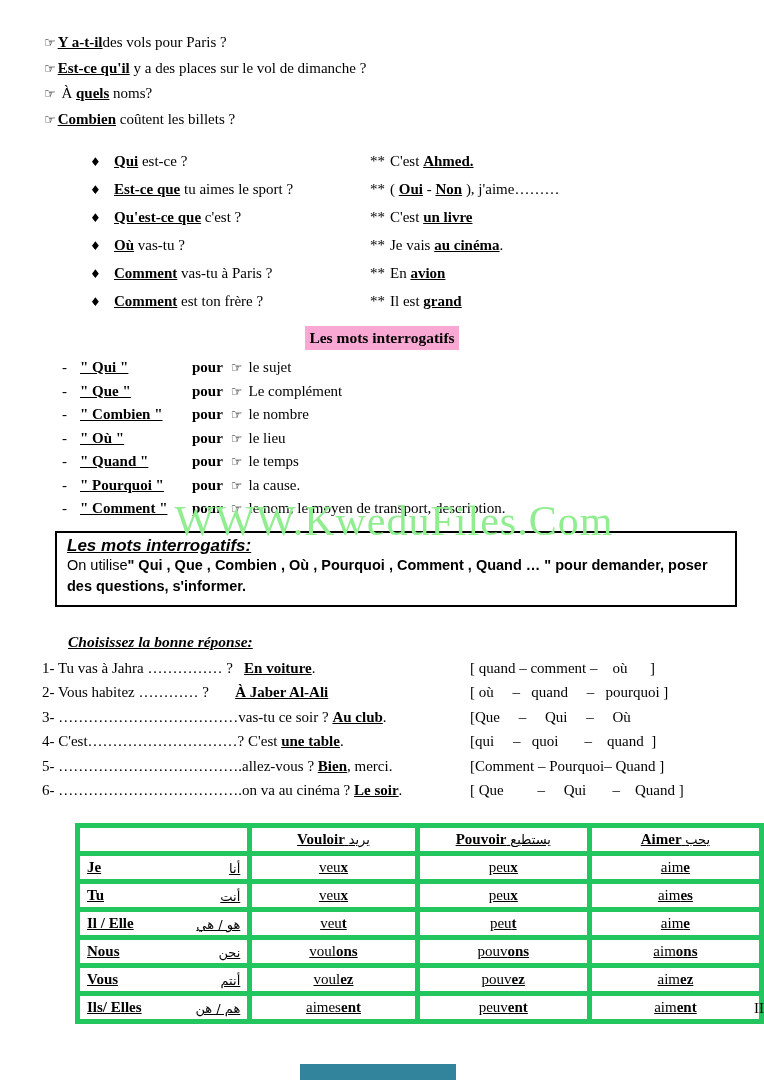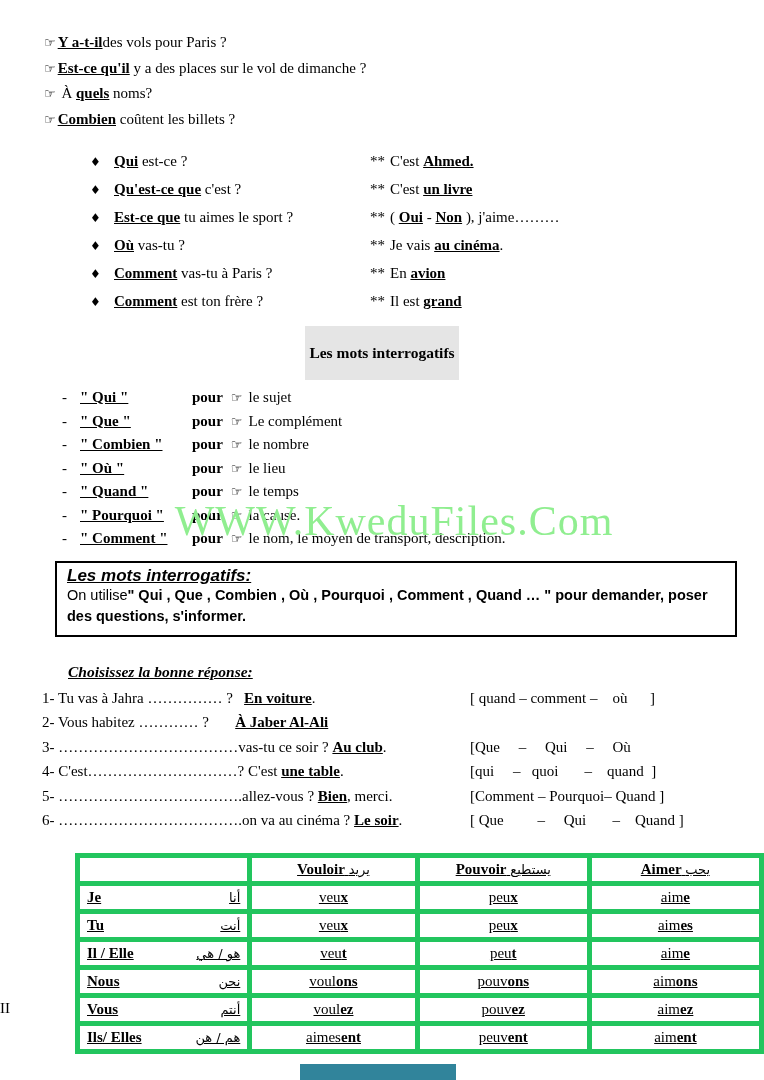--- a/index.html
+++ b/index.html
@@ -10,21 +10,21 @@
   .hand{font-family:"DejaVu Sans",sans-serif;font-size:13px;}
   .intro{padding:30px 0 0 44px;}
   .intro .line{line-height:24.5px;}
   .intro .hand{margin-right:2px;}
   .qa{margin-top:16px;padding-left:90px;}
   .qa-row{display:flex;line-height:27px;}
   .qa-q{width:280px;}
   .diamond{display:inline-block;width:24px;font-family:"DejaVu Sans",sans-serif;font-size:12px;}
   .stars{margin-right:5px;}
   .section-title-wrap{text-align:center;margin-top:10px;line-height:22px;}
-  .section-title{display:inline-block;background:#e5e5e5;font-weight:bold;font-size:15.5px;padding:16px 4px;}
+  .section-title{display:inline-block;background:#f9a8d4;font-weight:bold;font-size:15.5px;padding:1px 4px;}
   .int-list{margin-top:6px;padding-left:62px;}
   .int-row{line-height:23.5px;}
   .int-dash{display:inline-block;width:18px;}
   .int-word{display:inline-block;min-width:112px;font-weight:bold;text-decoration:underline;}
   .int-pour{font-weight:bold;margin-right:8px;}
   .int-row .hand{margin-right:6px;}
   .note-box{margin:10px 0 0 55px;width:658px;border:2px solid #000;padding:3px 10px 7px;
             font-family:"Liberation Sans",sans-serif;}
   .note-title{font-size:17px;font-weight:bold;font-style:italic;text-decoration:underline;line-height:19px;}
   .note-body{font-size:14.5px;line-height:21.5px;}
@@ -34,49 +34,49 @@
   .ex-list{padding-left:42px;}
   .ex-row{display:flex;line-height:24.6px;}
   .ex-main{width:428px;white-space:pre-wrap;}
   .ex-opts{flex:1;white-space:pre-wrap;}
   .conj{margin:20px 0 0 75px;border-collapse:collapse;}
   .conj td,.conj th{border:5px solid #22c55e;height:23px;padding:0 7px;font-weight:normal;font-size:15px;text-decoration:underline;}
   .conj .c1{width:155px;}
   .conj .c2{width:150px;text-align:center;}
   .conj .c3{width:155px;text-align:center;}
   .conj .c4{width:155px;text-align:center;margin-left:30px;}
-  .pronoun-cell{display:flex;justify-content:space-between;align-items:center;}
+  .pronoun-cell{display:flex;justify-content:space-between;align-items:flex-end;}
   .ar{font-family:"DejaVu Sans",sans-serif;font-size:13px;}
-  .page-number{position:absolute;top:1000px;left:0;width:100%;text-align:left;}
+  .page-number{position:absolute;top:1000px;left:0;width:100%;text-align:right;}
   .footer-bar{position:absolute;left:300px;top:1064px;width:156px;height:16px;background:#31849b;}
 </style>
 </head>
 <body>
 
 <div class="page">
 
   <div class="intro">
     <div class="line"><span class="hand">☞</span><span></span><span class="bu">Y a-t-il</span><span>des vols pour Paris ?</span></div>
     <div class="line"><span class="hand">☞</span><span></span><span class="bu">Est-ce qu'il</span><span> y a des places sur le vol de dimanche ?</span></div>
     <div class="line"><span class="hand">☞</span> <span>À </span><span class="bu">quels</span><span> noms?</span></div>
     <div class="line"><span class="hand">☞</span><span></span><span class="bu">Combien</span><span> coûtent les billets ?</span></div>
   </div>
 
   <div class="qa">
     <div class="qa-row">
       <div class="qa-q"><span class="diamond">♦</span><span class="bu">Qui</span><span> est-ce ?</span></div>
       <div class="qa-a"><span class="stars">**</span><span>C'est </span><span class="bu">Ahmed.</span><span></span><span class="bu"></span><span></span></div>
     </div>
     <div class="qa-row">
+      <div class="qa-q"><span class="diamond">♦</span><span class="bu">Est-ce que</span><span> tu aimes le sport ?</span></div>
+      <div class="qa-a"><span class="stars">**</span><span>( </span><span class="bu">Oui</span><span> - </span><span class="bu">Non</span><span> ), j'aime………</span></div>
+    </div>
+    <div class="qa-row">
       <div class="qa-q"><span class="diamond">♦</span><span class="bu">Qu'est-ce que</span><span> c'est ?</span></div>
       <div class="qa-a"><span class="stars">**</span><span>C'est </span><span class="bu">un livre</span><span></span><span class="bu"></span><span></span></div>
-    </div>
-    <div class="qa-row">
-      <div class="qa-q"><span class="diamond">♦</span><span class="bu">Est-ce que</span><span> tu aimes le sport ?</span></div>
-      <div class="qa-a"><span class="stars">**</span><span>( </span><span class="bu">Oui</span><span> - </span><span class="bu">Non</span><span> ), j'aime………</span></div>
     </div>
     <div class="qa-row">
       <div class="qa-q"><span class="diamond">♦</span><span class="bu">Où</span><span> vas-tu ?</span></div>
       <div class="qa-a"><span class="stars">**</span><span>Je vais </span><span class="bu">au cinéma</span><span></span><span class="bu"></span><span>.</span></div>
     </div>
     <div class="qa-row">
       <div class="qa-q"><span class="diamond">♦</span><span class="bu">Comment</span><span> vas-tu à Paris ?</span></div>
       <div class="qa-a"><span class="stars">**</span><span>En </span><span class="bu">avion</span><span></span><span class="bu"></span><span></span></div>
     </div>
     <div class="qa-row">
@@ -107,20 +107,21 @@
   <div class="watermark" style="color:#90ee90">WWW.KweduFiles.Com</div>
 
   <div class="ex-title">Choisissez la bonne réponse:</div>
   <div class="ex-list">
     <div class="ex-row">
       <div class="ex-main"><span>1-</span><span> Tu vas à Jahra …………… ?   </span><span class="bu">En voiture</span><span>.</span></div>
       <div class="ex-opts">[ quand – comment –    où      ]</div>
     </div>
     <div class="ex-row">
       <div class="ex-main"><span>2-</span><span> Vous habitez ………… ?       </span><span class="bu">À Jaber Al-Ali</span><span></span></div>
+      <div class="ex-opts">[ où     –   quand     –   pourquoi ]</div>
     </div>
     <div class="ex-row">
       <div class="ex-main"><span>3-</span><span> ………………………………vas-tu ce soir ? </span><span class="bu">Au club</span><span>.</span></div>
       <div class="ex-opts">[Que     –     Qui     –     Où</div>
     </div>
     <div class="ex-row">
       <div class="ex-main"><span>4-</span><span> C'est…………………………? C'est </span><span class="bu">une table</span><span>.</span></div>
       <div class="ex-opts">[qui     –   quoi       –    quand  ]</div>
     </div>
     <div class="ex-row">

